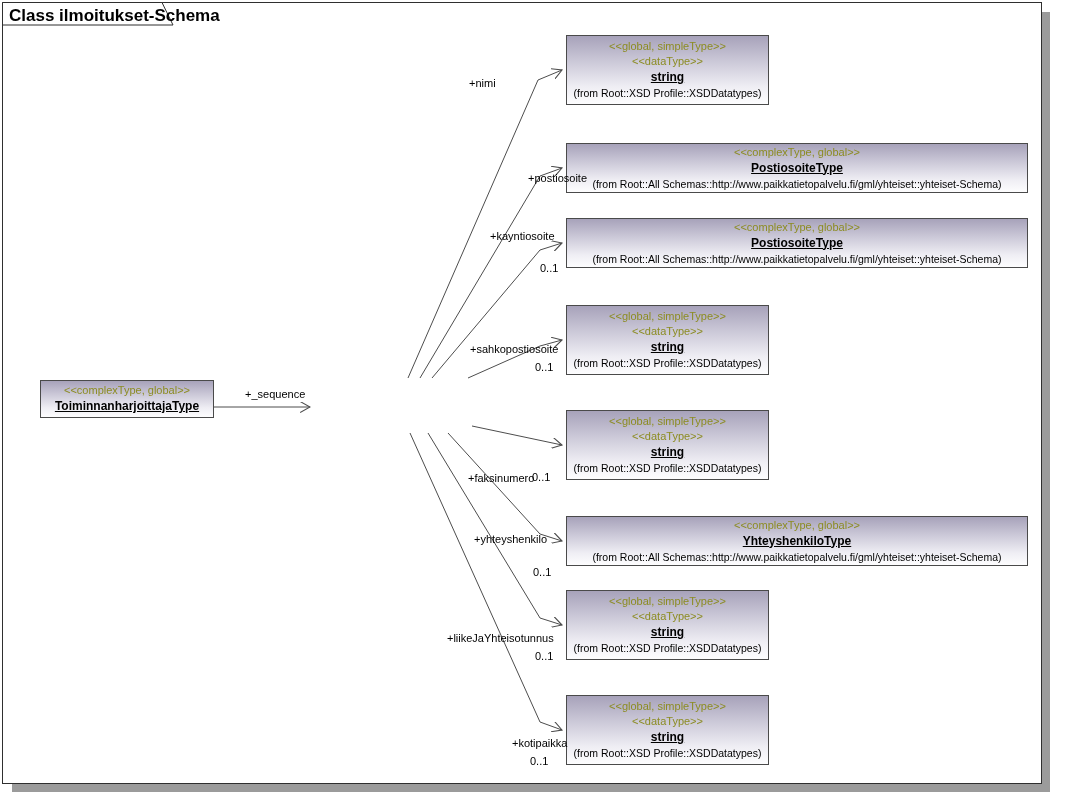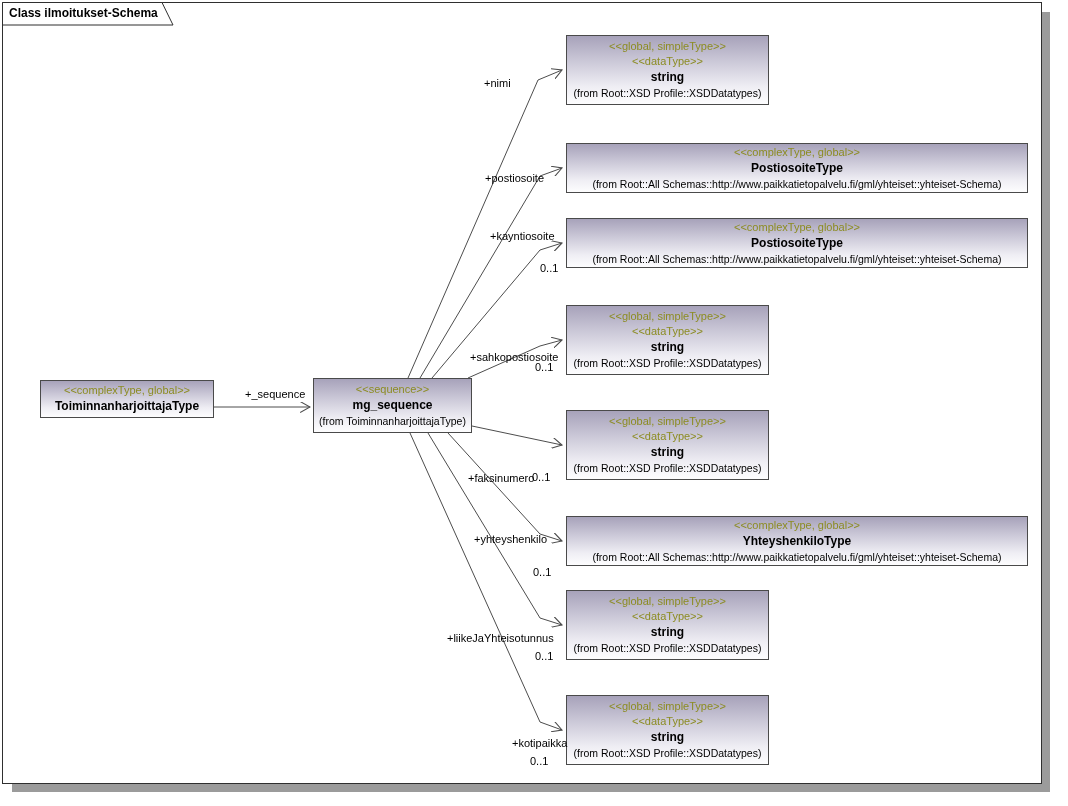--- a/index.html
+++ b/index.html
@@ -10,32 +10,32 @@
   #canvas{
     position:absolute;left:2px;top:2px;width:1038px;height:780px;
     background:#ffffff;border:1px solid #2f2f2f;
     box-shadow:9px 9px 0 -1px #9b9b9b;z-index:0;
   }
   #connectors{position:absolute;left:0;top:0;width:1068px;height:806px;z-index:1;pointer-events:none;}
   #title-tab{
     position:absolute;left:2px;top:2px;width:184px;height:24px;z-index:3;
   }
   #title-tab .tab-text{
-    position:absolute;left:7px;top:4px;font-size:12px;font-weight:bold;color:#000;
+    position:absolute;left:7px;top:4px;font-size:17px;font-weight:bold;color:#000;
     white-space:nowrap;
   }
   .node{
     position:absolute;z-index:2;box-sizing:border-box;
     border:1px solid #4a4a4a;
     background:linear-gradient(180deg,#a7a2ba 0%,#c9c6d6 35%,#efeef4 75%,#fdfdfe 100%);
     display:flex;flex-direction:column;justify-content:center;align-items:center;
     text-align:left;
   }
   .node .st{font-size:11px;line-height:15px;color:#8c8c22;white-space:nowrap;}
-  .node .nm{font-size:12px;line-height:17px;font-weight:bold;color:#000;white-space:nowrap;}
+  .node .nm{font-size:12px;line-height:17px;font-weight:bold;color:#000;white-space:nowrap;text-decoration:underline;}
   .node .fr{font-size:10.5px;line-height:15px;color:#000;white-space:nowrap;}
   .elabel{
     position:absolute;z-index:3;font-size:11px;color:#000;white-space:nowrap;
   }
 </style>
 </head>
 <body>
 
 <div id="stage">
 
@@ -65,25 +65,20 @@
       <path d="M0.5,23 L0.5,0.5 L160,0.5 L171,23 Z" fill="#ffffff" stroke="#2f2f2f"></path>
     </svg>
     <div class="tab-text">Class ilmoitukset-Schema</div>
   </div>
 
   <div class="node" style="left:40px;top:380px;width:174px;height:38px">
     <div class="st">&lt;&lt;complexType, global&gt;&gt;</div>
     <div class="nm">ToiminnanharjoittajaType</div>
   </div>
 
-  <div class="node" style="left:313px;top:378px;width:159px;height:55px">
-    <div class="st">&lt;&lt;sequence&gt;&gt;</div>
-    <div class="nm">mg_sequence</div>
-    <div class="fr">(from ToiminnanharjoittajaType)</div>
-  </div>
 
   <div class="node" style="left:566px;top:35px;width:203px;height:70px">
     <div class="st">&lt;&lt;global, simpleType&gt;&gt;</div>
     <div class="st">&lt;&lt;dataType&gt;&gt;</div>
     <div class="nm">string</div>
     <div class="fr">(from Root::XSD Profile::XSDDatatypes)</div>
   </div>
 
   <div class="node" style="left:566px;top:143px;width:462px;height:50px">
     <div class="st">&lt;&lt;complexType, global&gt;&gt;</div>
@@ -125,25 +120,25 @@
   </div>
 
   <div class="node" style="left:566px;top:695px;width:203px;height:70px">
     <div class="st">&lt;&lt;global, simpleType&gt;&gt;</div>
     <div class="st">&lt;&lt;dataType&gt;&gt;</div>
     <div class="nm">string</div>
     <div class="fr">(from Root::XSD Profile::XSDDatatypes)</div>
   </div>
 
   <div class="elabel" style="left:245px;top:388px">+_sequence</div>
-  <div class="elabel" style="left:484px;top:77px">+nimi</div>
-  <div class="elabel" style="left:485px;top:172px">+postiosoite</div>
+  <div class="elabel" style="left:469px;top:77px">+nimi</div>
+  <div class="elabel" style="left:528px;top:172px">+postiosoite</div>
   <div class="elabel" style="left:490px;top:230px">+kayntiosoite</div>
   <div class="elabel" style="left:540px;top:262px">0..1</div>
-  <div class="elabel" style="left:470px;top:351px">+sahkopostiosoite</div>
+  <div class="elabel" style="left:470px;top:343px">+sahkopostiosoite</div>
   <div class="elabel" style="left:535px;top:361px">0..1</div>
   <div class="elabel" style="left:468px;top:472px">+faksinumero</div>
   <div class="elabel" style="left:532px;top:471px">0..1</div>
   <div class="elabel" style="left:474px;top:533px">+yhteyshenkilo</div>
   <div class="elabel" style="left:533px;top:566px">0..1</div>
   <div class="elabel" style="left:447px;top:632px">+liikeJaYhteisotunnus</div>
   <div class="elabel" style="left:535px;top:650px">0..1</div>
   <div class="elabel" style="left:512px;top:737px">+kotipaikka</div>
   <div class="elabel" style="left:530px;top:755px">0..1</div>
 

